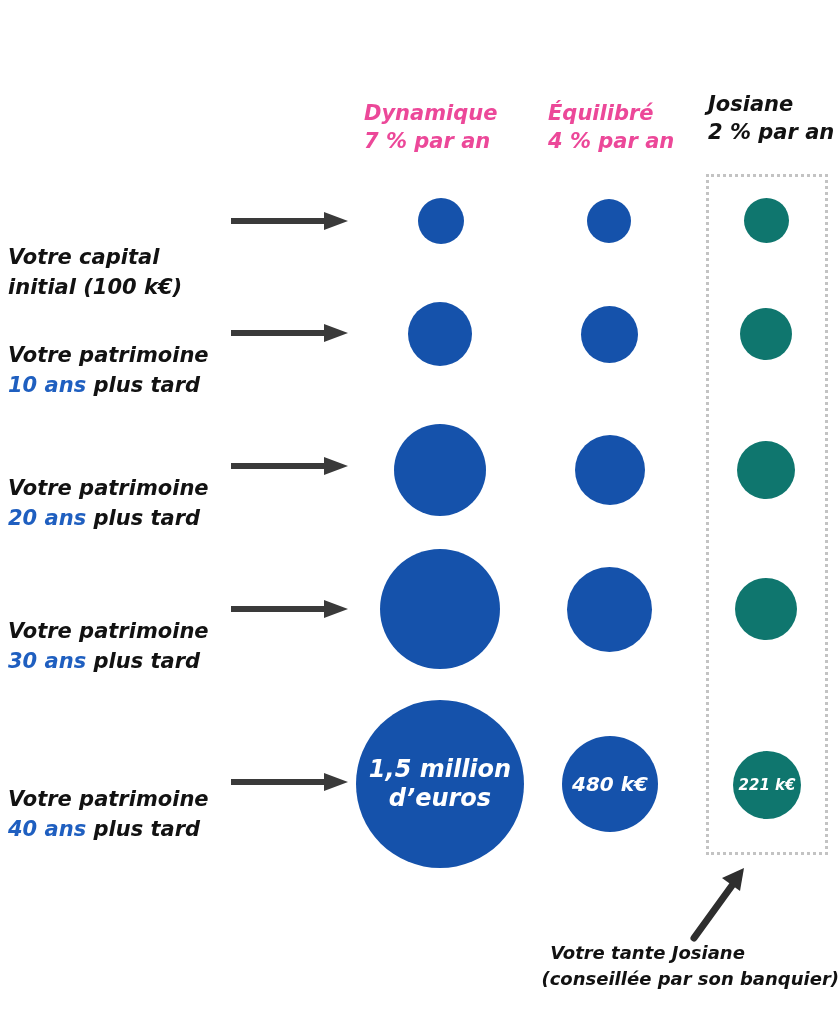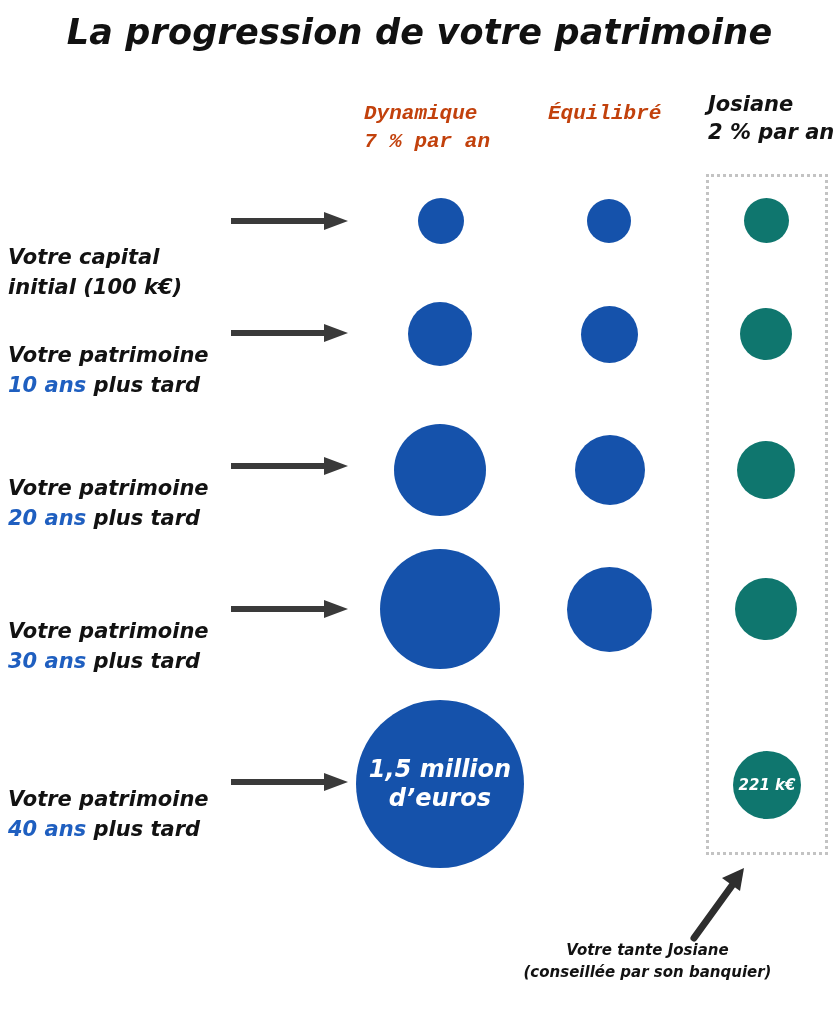--- a/index.html
+++ b/index.html
@@ -43,21 +43,21 @@
     text-align: left;
     font-family: "DejaVu Sans", sans-serif;
     font-size: 21px;
     font-weight: 600;
     font-style: italic;
     line-height: 1.33;
     white-space: nowrap;
   }
   .col-head .ch-name { display: block; }
   .col-head .ch-rate { display: block; }
-  .col-head.blue { color: #c2410c; font-family: Liberation Mono, monospace; }
+  .col-head.blue { color: #ec4899; }
   .col-head.dark { color: #121212; }
 
   #head-dynamique { left: 364px; top: 100px; }
   #head-equilibre { left: 548px; top: 100px; }
   #head-josiane   { left: 708px; top: 91px; }
 
   
   .dotted-frame {
     position: absolute;
     left: 706px;
@@ -111,52 +111,52 @@
   .bubble .bubble-label { display: block; padding: 0 4px; }
 
   
   .caption {
     position: absolute;
     left: 456px;
     top: 940px;
     width: 383px;
     text-align: center;
     font-family: "DejaVu Sans", sans-serif;
-    font-size: 15px;
+    font-size: 18px;
     font-weight: 600;
     font-style: italic;
     line-height: 1.45;
     color: #121212;
     white-space: nowrap;
   }
   .caption .c1 { display: block; }
-  .caption .c2 { display: block; }
+  .caption .c2 { display: block; text-align: right; }
 
   .diag-arrow {
     position: absolute;
     left: 688px;
     top: 864px;
     width: 76px;
     height: 78px;
   }
   .diag-arrow svg { display: block; }
 </style>
 </head>
 <body>
 
 <div id="infographic">
 
-  <div class="title">La progression de votre patrimoine</div>
 
   <div class="col-head blue" id="head-dynamique">
     <span class="ch-name">Dynamique</span>
     <span class="ch-rate">7 % par an</span>
   </div>
   <div class="col-head blue" id="head-equilibre">
     <span class="ch-name">Équilibré</span>
+    <span class="ch-rate">4 % par an</span>
   </div>
   <div class="col-head dark" id="head-josiane">
     <span class="ch-name">Josiane</span>
     <span class="ch-rate">2 % par an</span>
   </div>
 
   <div class="dotted-frame"></div>
 
   <div class="row-label" style="top:203px">
     <span class="l1">Votre capital</span>
@@ -220,20 +220,23 @@
   <div class="bubble blue" style="left:394px; top:424px; width:92px; height:92px;"></div>
   <div class="bubble blue" style="left:575px; top:435px; width:70px; height:70px;"></div>
   <div class="bubble grey" style="left:737px; top:441px; width:58px; height:58px;"></div>
 
   <div class="bubble blue" style="left:380px; top:549px; width:120px; height:120px;"></div>
   <div class="bubble blue" style="left:567px; top:567px; width:85px; height:85px;"></div>
   <div class="bubble grey" style="left:735px; top:578px; width:62px; height:62px;"></div>
 
   <div class="bubble blue" style="left:356px; top:700px; width:168px; height:168px; font-size:24px;">
     <span class="bubble-label">1,5 million d’euros</span>
+  </div>
+  <div class="bubble blue" style="left:562px; top:736px; width:96px; height:96px; font-size:20px;">
+    <span class="bubble-label">480 k€</span>
   </div>
   <div class="bubble grey" style="left:733px; top:751px; width:68px; height:68px; font-size:15px;">
     <span class="bubble-label">221 k€</span>
   </div>
 
   <div class="diag-arrow">
     <svg width="76" height="78" viewBox="0 0 76 78">
       <path d="M6 74 L48 16" stroke="#2e2e2e" stroke-width="7" stroke-linecap="round" fill="none"></path>
       <path d="M56 4 L34 14 L52 27 Z" fill="#2e2e2e"></path>
     </svg>

